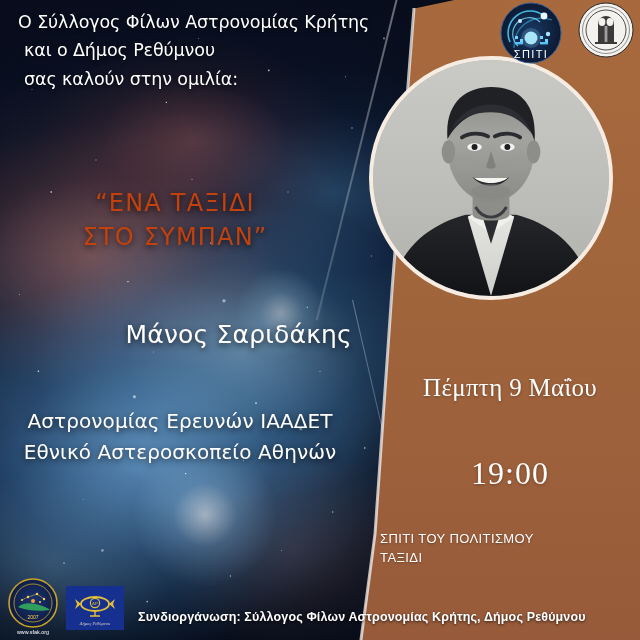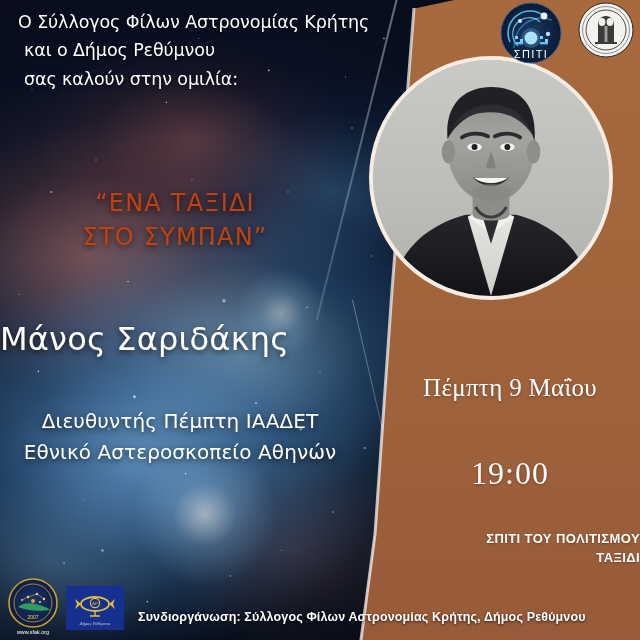--- a/index.html
+++ b/index.html
@@ -169,24 +169,24 @@
     font-family:"Liberation Serif", "DejaVu Serif", serif;
     text-shadow:0 1px 3px rgba(0,0,0,0.30);
   }
   .date-line { left:380px; top:374px; font-size:25px; letter-spacing:0.3px; }
   .time-line { left:380px; top:455px; font-size:32px; letter-spacing:1px; }
 
   .venue {
     position:absolute;
     left:380px; top:530px;
     width:260px;
-    text-align:right;
+    text-align:left;
     color:#ffffff;
     font-family:"Liberation Sans", sans-serif;
-    font-weight:bold;
+    font-weight:normal;
     font-size:13px;
     line-height:1.45;
     letter-spacing:0.4px;
     text-shadow:0 1px 2px rgba(0,0,0,0.30);
   }
 
   
   .invite {
     position:absolute;
     left:18px; top:8px;
@@ -213,24 +213,24 @@
     font-size:24px;
     line-height:1.42;
     letter-spacing:1.2px;
     text-shadow:0 2px 6px rgba(0,0,0,0.7);
   }
 
   .speaker {
     position:absolute;
     left:0px; top:320px;
     width:352px;
-    text-align:left;
+    text-align:right;
     color:#ffffff;
     font-family:"DejaVu Sans", sans-serif;
-    font-size:32px;
+    font-size:25px;
     letter-spacing:0.2px;
     text-shadow:0 2px 6px rgba(0,0,0,0.7);
   }
 
   .affil {
     position:absolute;
     left:0px; top:406px;
     width:360px;
     text-align:center;
     color:#ffffff;
@@ -443,21 +443,21 @@
   </div>
 
   <div class="talk-title">
     <div>“ΕΝΑ ΤΑΞΙΔΙ</div>
     <div>ΣΤΟ ΣΥΜΠΑΝ”</div>
   </div>
 
   <div class="speaker">Μάνος Σαριδάκης</div>
 
   <div class="affil">
-    <div>Διευθυντής Πέμπτη ΙΑΑΔΕΤ</div>
+    <div>Αστρονομίας Ερευνών ΙΑΑΔΕΤ</div>
     <div>Εθνικό Αστεροσκοπείο Αθηνών</div>
   </div>
 
   <div class="date-line">Πέμπτη 9 Μαΐου</div>
   <div class="time-line">19:00</div>
   <div class="venue">
     <div>ΣΠΙΤΙ ΤΟΥ ΠΟΛΙΤΙΣΜΟΥ</div>
     <div>ΤΑΞΙΔΙ</div>
   </div>
 

